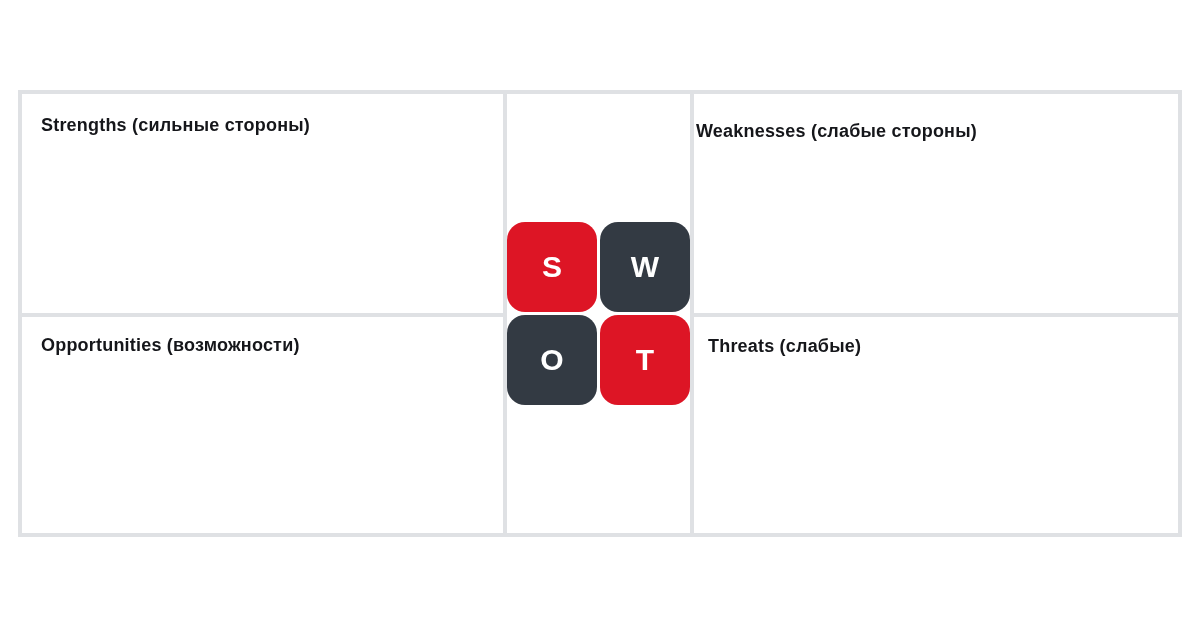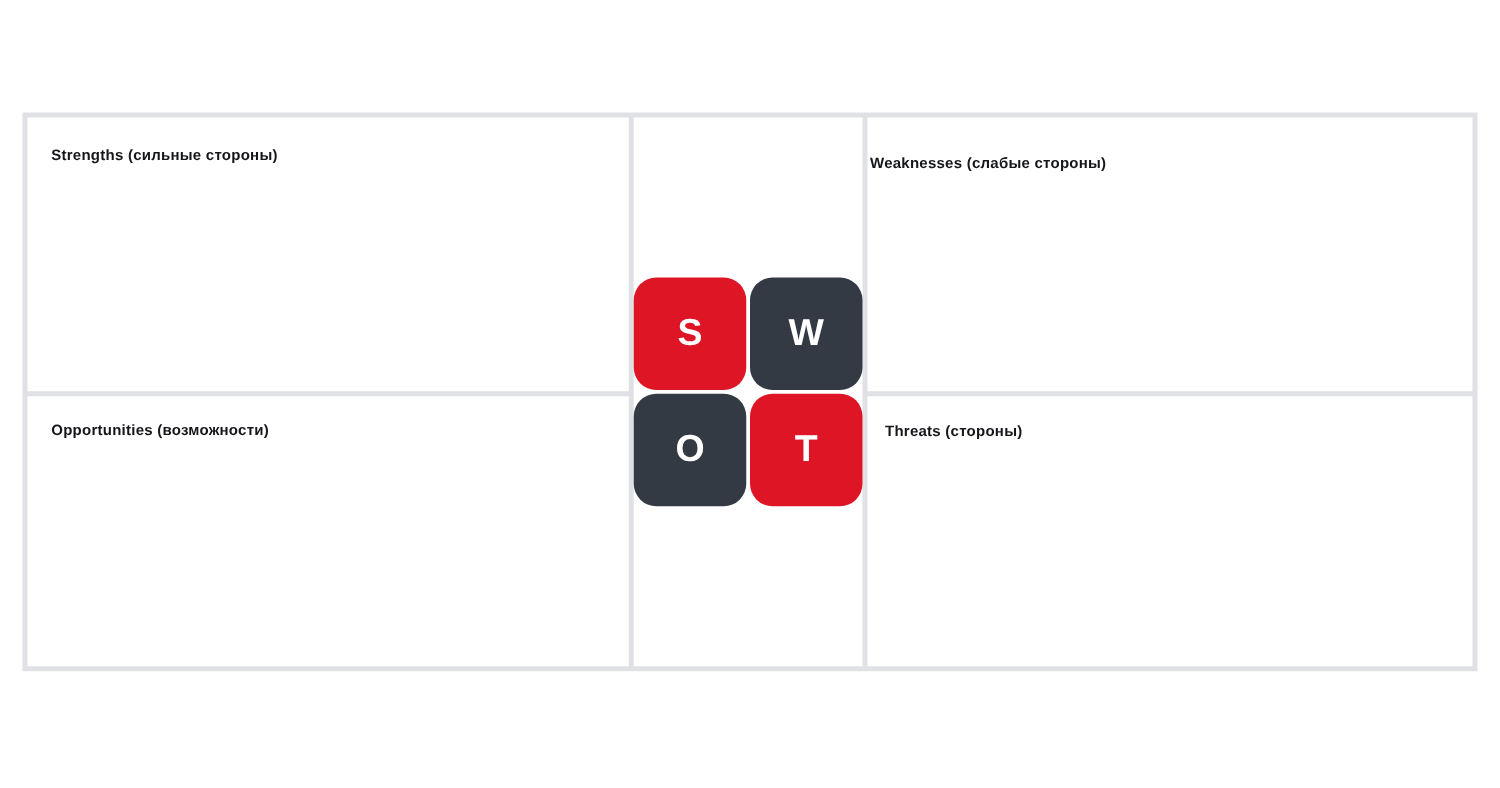--- a/index.html
+++ b/index.html
@@ -37,21 +37,21 @@
     gap: 4px;
     padding: 4px;
   }
   .cell {
     background: #ffffff;
     box-sizing: border-box;
   }
   .qlabel {
     display: inline-block;
     font-weight: bold;
-    font-size: 12px;
+    font-size: 18px;
     line-height: 1.2;
     color: var(--c-text);
     letter-spacing: 0.2px;
   }
   .cell-tl { grid-column: 1; grid-row: 1; padding: 21px 19px; }
   .cell-bl { grid-column: 1; grid-row: 2; padding: 18px 19px; }
   .cell-tr { grid-column: 3; grid-row: 1; padding: 27px 2px; }
   .cell-br { grid-column: 3; grid-row: 2; padding: 19px 14px; }
   .cell-center {
     grid-column: 2;
@@ -101,17 +101,17 @@
 
     <div class="cell cell-tr">
       <span class="qlabel">Weaknesses (слабые стороны)</span>
     </div>
 
     <div class="cell cell-bl">
       <span class="qlabel">Opportunities (возможности)</span>
     </div>
 
     <div class="cell cell-br">
-      <span class="qlabel">Threats (стороны)</span>
+      <span class="qlabel">Threats (слабые)</span>
     </div>
 
   </div>
 </div>
 
 </body></html>

